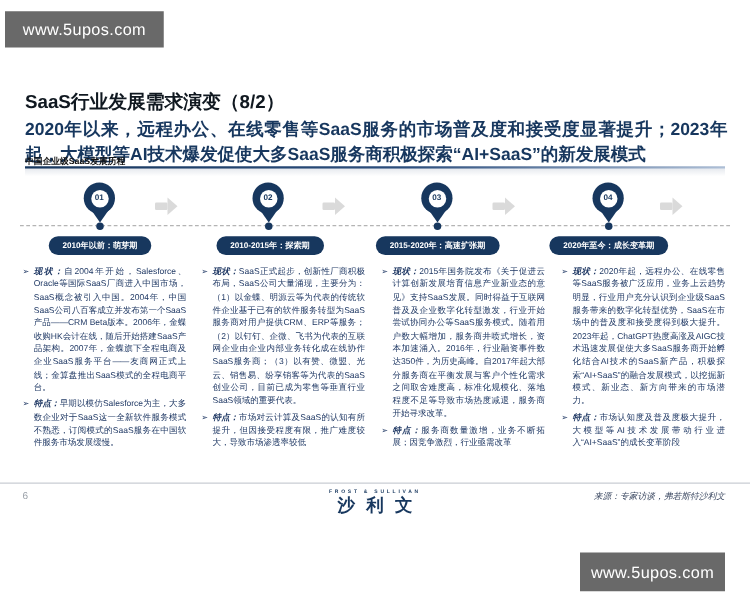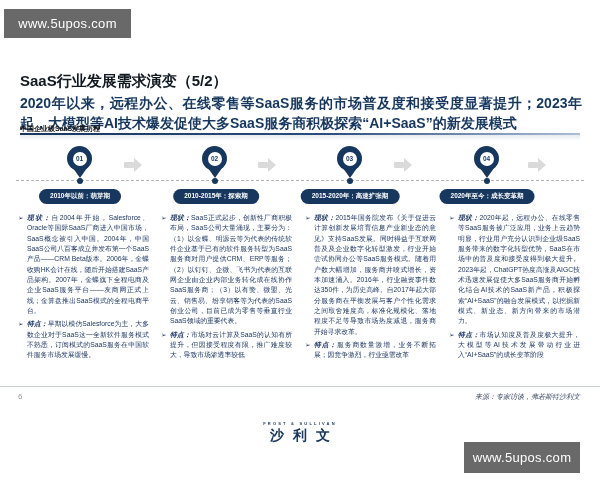--- a/index.html
+++ b/index.html
@@ -82,41 +82,41 @@
   .bullet .btext{flex:1;}
   .blabel{font-weight:bold;font-style:italic;}
 
   .footer-rule{
     position:absolute;left:0px;top:386px;width:600px;height:1px;background:#c9cdd4;
   }
   .page-num{
     position:absolute;left:18px;top:392px;font-size:8px;color:#9aa0a8;
   }
   .logo{
-    position:absolute;left:0;top:390px;width:600px;text-align:center;color:#17375E;margin-top:31px;
+    position:absolute;left:0;top:390px;width:600px;text-align:center;color:#17375E;
   }
   .logo-small{
     font-size:4px;letter-spacing:2.2px;font-weight:bold;color:#17375E;
   }
   .logo-main{
     font-size:14px;font-weight:bold;letter-spacing:9px;margin-top:1px;
     text-indent:9px;
   }
   .source-note{
     position:absolute;right:20px;top:392px;font-size:7px;font-style:italic;
     color:#3d4a63;
   }
 </style>
 </head>
 <body>
 
 <div class="watermark" id="wm-top">www.5upos.com</div>
 <div class="watermark" id="wm-bottom">www.5upos.com</div>
 
-<div class="title">SaaS行业发展需求演变（5/2）</div>
+<div class="title">SaaS行业发展需求演变（8/2）</div>
 <div class="subtitle">2020年以来，远程办公、在线零售等SaaS服务的市场普及度和接受度显著提升；2023年起，大模型等AI技术爆发促使大多SaaS服务商积极探索“AI+SaaS”的新发展模式</div>
 <div class="section-label">中国企业级SaaS发展历程</div>
 <div class="section-rule"></div>
 <div class="timeline-shade"></div>
 
 <div class="dashed-axis"></div>
 
 <div class="pin" style="left:67px;">
   <div class="pin-circle">
     <div class="pin-inner">01</div>

